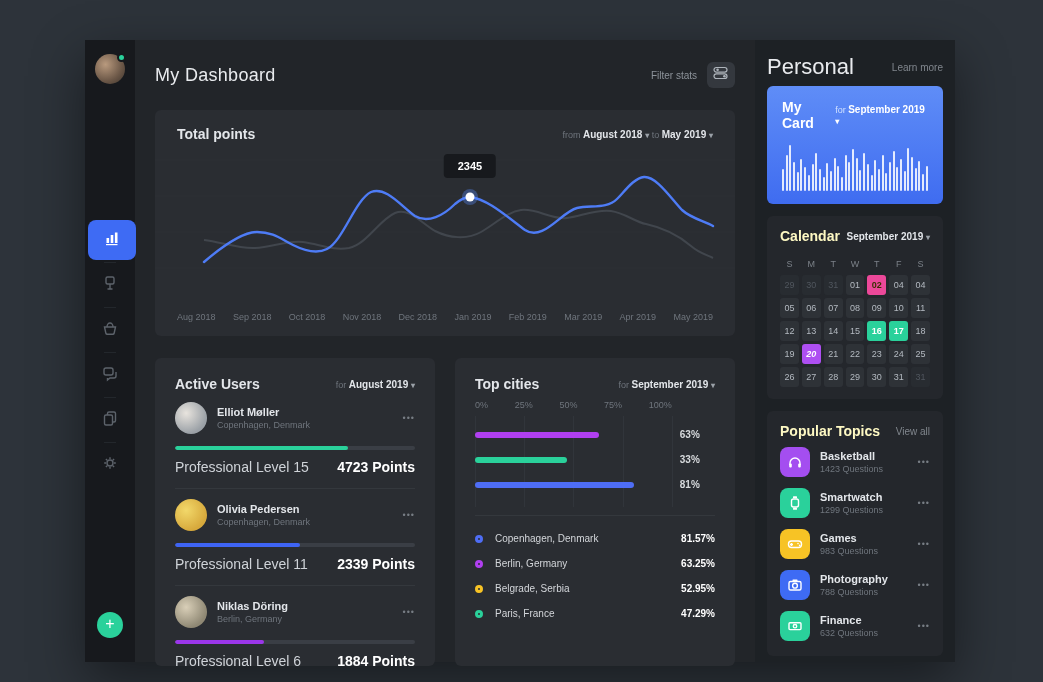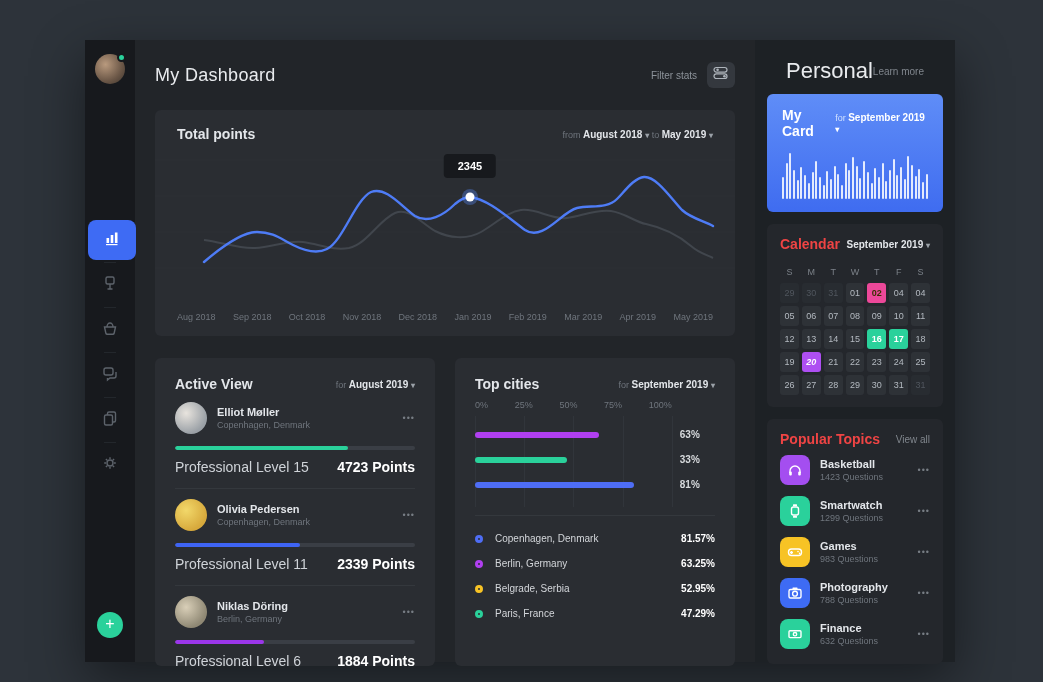--- a/index.html
+++ b/index.html
@@ -66,34 +66,34 @@
   .city-track{width:82%;}
   .city-fill{height:6px;border-radius:3px;}
   .city-val{font-size:10px;font-weight:700;color:#d7dadd;margin-left:8px;}
   .tc-sep{height:1px;background:#34383d;margin:8px 0 10px;}
   .legend-row{display:flex;align-items:center;height:25px;}
   .legend-dot{width:8px;height:8px;border-radius:50%;border:3px solid #888;flex-shrink:0;}
   .legend-city{font-size:10px;color:#d3d6da;margin-left:12px;flex:1;}
   .legend-val{font-size:10px;font-weight:700;color:#fff;}
   
   .rightpanel{width:200px;background:#1d2125;padding:0 12px;flex-shrink:0;}
-  .rp-head{height:54px;display:flex;align-items:center;justify-content:center;padding-top:8px;}
+  .rp-head{height:46px;display:flex;align-items:center;justify-content:space-between;padding-top:8px;}
   .rp-title{font-size:22px;color:#e9ebee;}
   .link{font-size:10px;color:#80868d;cursor:pointer;}
   .mycard{height:118px;border-radius:6px;background:linear-gradient(180deg,#5f8df7,#3f6cf0);
     padding:13px 15px;display:flex;flex-direction:column;}
   .mc-head{display:flex;justify-content:space-between;align-items:center;}
   .mc-title{font-size:14px;color:#fff;font-weight:700;}
   .mc-range{font-size:9px;color:#cfe0ff;}
   .mc-range b{color:#fff;font-size:10px;cursor:pointer;}
   .mc-bars{flex:1;display:flex;align-items:flex-end;justify-content:space-between;margin-top:12px;}
   .mc-bar{width:2px;background:rgba(255,255,255,.85);border-radius:1px;}
   .rp-card{background:#24272c;border-radius:6px;margin-top:12px;padding:12px 13px;}
   .rp-card-head{display:flex;justify-content:space-between;align-items:center;}
-  .rp-card-title{font-size:14px;color:#ef4444;font-weight:700;}
+  .rp-card-title{font-size:14px;color:#fef9c3;font-weight:700;}
   .cal-range{font-size:10px;color:#e3e6ea;font-weight:700;cursor:pointer;}
   .cal-grid{display:grid;grid-template-columns:repeat(7,1fr);gap:3px;margin-top:12px;}
   .cal-h{font-size:9px;color:#7b8188;text-align:center;height:16px;line-height:16px;}
   .cal-cell{height:20px;border-radius:3px;background:#2e3237;color:#b4bac1;font-size:9px;
     text-align:center;line-height:20px;cursor:pointer;}
   .cal-cell.muted{background:#282c31;color:#50565e;}
   .cal-cell.yellow{background:#ec4899;color:#3a3100;font-weight:700;}
   .cal-cell.green{background:#2ad19b;color:#fff;font-weight:700;}
   .cal-cell.purple{background:#ae4ff2;color:#fff;font-weight:700;font-style:italic;}
   .topic{display:flex;align-items:center;height:36px;margin-top:5px;}
@@ -227,21 +227,21 @@
           <span>Mar 2019</span>
           <span>Apr 2019</span>
           <span>May 2019</span>
         </div>
     </div>
 
     <div class="row2">
 
       <div class="card">
         <div class="card-head" style="padding:0;">
-          <span class="card-title">Active View</span>
+          <span class="card-title">Active Users</span>
           <span class="range">
             <span>for</span>
             <b><span>August 2019</span> <span class="caret">▾</span></b>
           </span>
         </div>
         <div id="users-list">
             <div class="user">
               <div class="user-top">
                 <div class="u-avatar" style="background: radial-gradient(circle at 35% 35%, rgb(232, 228, 222), rgb(154, 160, 166) 70%);"></div>
                 <div class="u-meta">

